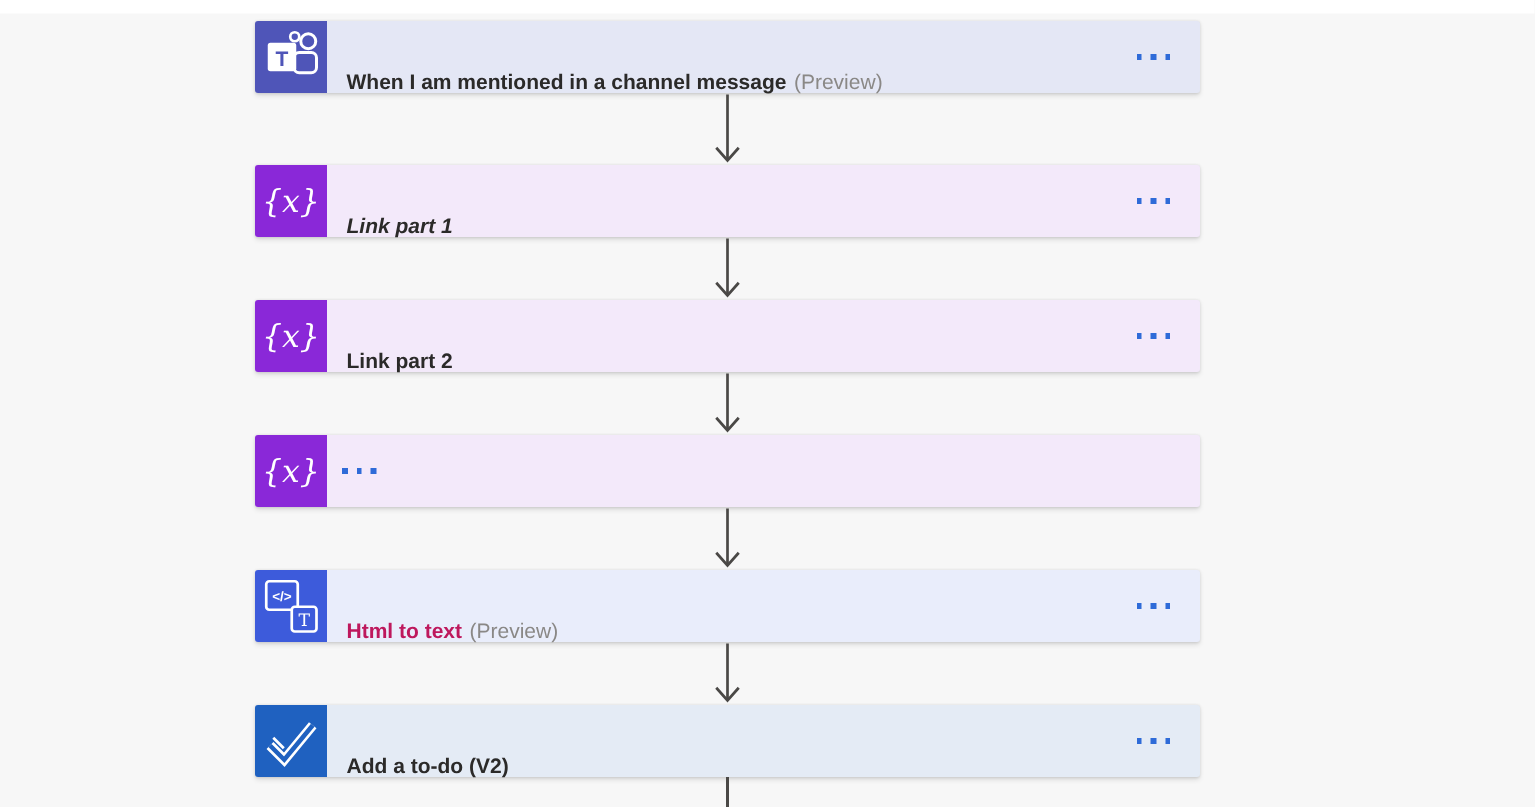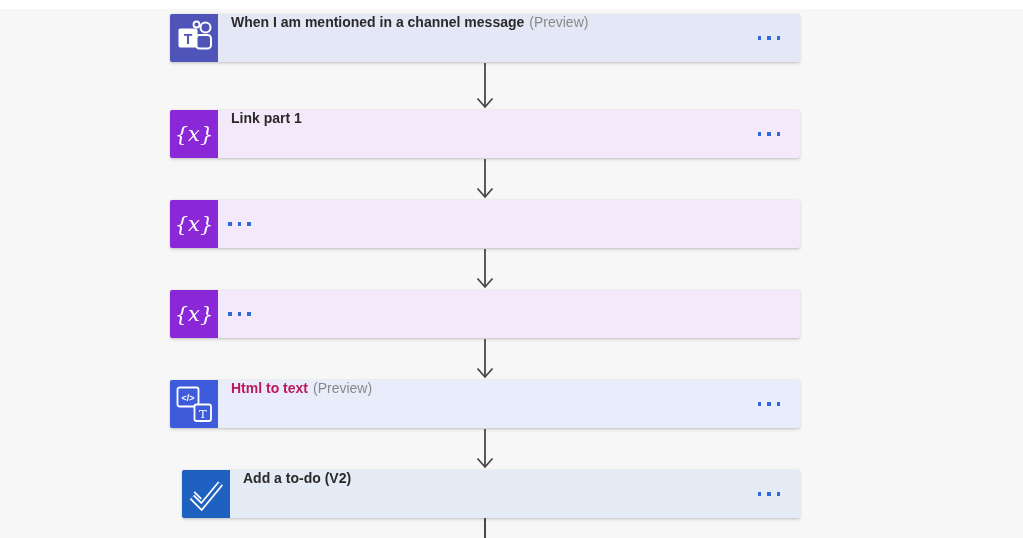--- a/index.html
+++ b/index.html
@@ -19,21 +19,21 @@
   .icon{
     flex:0 0 48px;width:48px;height:48px;
     display:flex;align-items:center;justify-content:center;
     border-radius:2px 0 0 2px;
   }
   .icon svg{display:block;}
   .var-glyph{
     color:#ffffff;font-family:"DejaVu Serif",serif;font-style:italic;
     font-size:21px;line-height:1;
   }
-  .label{flex:1;display:flex;align-items:flex-start;padding-left:13px;min-width:0;}
+  .label{flex:1;display:flex;align-items:flex-end;padding-left:13px;min-width:0;}
   .title{font-size:14px;font-weight:600;color:#2b2a29;white-space:nowrap;}
   .preview{font-size:14px;font-weight:400;color:#8a8886;margin-left:5px;white-space:nowrap;}
   .preview:empty{display:none;}
   .menu{
     flex:0 0 auto;display:flex;align-items:center;gap:6px;
     background:transparent;border:none;padding:0 20px 0 10px;cursor:pointer;
   }
   .dot{width:3.5px;height:3.5px;background:#2e6bd8;display:block;}
   .gap{display:flex;justify-content:center;}
   .g48{height:48px;}
@@ -74,41 +74,45 @@
       <line x1="12" y1="1" x2="12" y2="45" stroke="#4a4846" stroke-width="1.8"></line>
       <polyline points="4.5,36.5 12,45 19.5,36.5" fill="none" stroke="#4a4846" stroke-width="1.8"></polyline>
     </svg>
   </div>
 
   <div class="card" style="background: rgb(243, 233, 250);">
     <span class="icon" style="background: rgb(138, 40, 216);">
       <span class="var-glyph">{x}</span>
     </span>
     <div class="label">
-      <span class="title" style="color: rgb(43, 42, 41);">Link part 1</span>
+      <span class="title" style="color: rgb(43, 42, 41); font-style: italic;">Link part 1</span>
 
     </div>
     <button class="menu">
         <span class="dot" style="background: rgb(46, 107, 216);"></span>
         <span class="dot" style="background: rgb(46, 107, 216);"></span>
         <span class="dot" style="background: rgb(46, 107, 216);"></span>
       </button>
   </div>
 
   <div class="gap g42">
     <svg class="arrow-svg arrow" width="24" height="42">
       <line x1="12" y1="1" x2="12" y2="39" stroke="#4a4846" stroke-width="1.8"></line>
       <polyline points="4.5,30.5 12,39 19.5,30.5" fill="none" stroke="#4a4846" stroke-width="1.8"></polyline>
     </svg>
   </div>
 
   <div class="card" style="background: rgb(243, 233, 250);">
     <span class="icon" style="background: rgb(138, 40, 216);">
       <span class="var-glyph">{x}</span>
     </span>
+    <div class="label">
+      <span class="title" style="color: rgb(43, 42, 41);">Link part 2</span>
+
+    </div>
     <button class="menu">
         <span class="dot" style="background: rgb(46, 107, 216);"></span>
         <span class="dot" style="background: rgb(46, 107, 216);"></span>
         <span class="dot" style="background: rgb(46, 107, 216);"></span>
       </button>
   </div>
 
   <div class="gap g42">
     <svg class="arrow-svg arrow" width="24" height="42">
       <line x1="12" y1="1" x2="12" y2="39" stroke="#4a4846" stroke-width="1.8"></line>
@@ -154,21 +158,21 @@
       </button>
   </div>
 
   <div class="gap g42">
     <svg class="arrow-svg arrow" width="24" height="42">
       <line x1="12" y1="1" x2="12" y2="39" stroke="#4a4846" stroke-width="1.8"></line>
       <polyline points="4.5,30.5 12,39 19.5,30.5" fill="none" stroke="#4a4846" stroke-width="1.8"></polyline>
     </svg>
   </div>
 
-  <div class="card" style="background: rgb(228, 235, 245); margin-left: 12px;">
+  <div class="card" style="background: rgb(228, 235, 245);">
     <span class="icon" style="background: rgb(31, 97, 192);">
       <svg width="48" height="48" viewBox="0 0 48 48">
         <path d="M10 27 L19.5 36.5 L38.5 13.5" fill="none" stroke="#ffffff" stroke-width="6.5" stroke-linejoin="miter"></path>
         <path class="stroke-iconbg" d="M10 27 L19.5 36.5 L38.5 13.5" fill="none" stroke-width="3" stroke-linejoin="miter" stroke="#1f61c0"></path>
         <line x1="12.2" y1="21.8" x2="19.2" y2="28.8" stroke="#ffffff" stroke-width="1.8"></line>
       </svg>
     </span>
     <div class="label">
       <span class="title" style="color: rgb(43, 42, 41);">Add a to-do (V2)</span>
 

